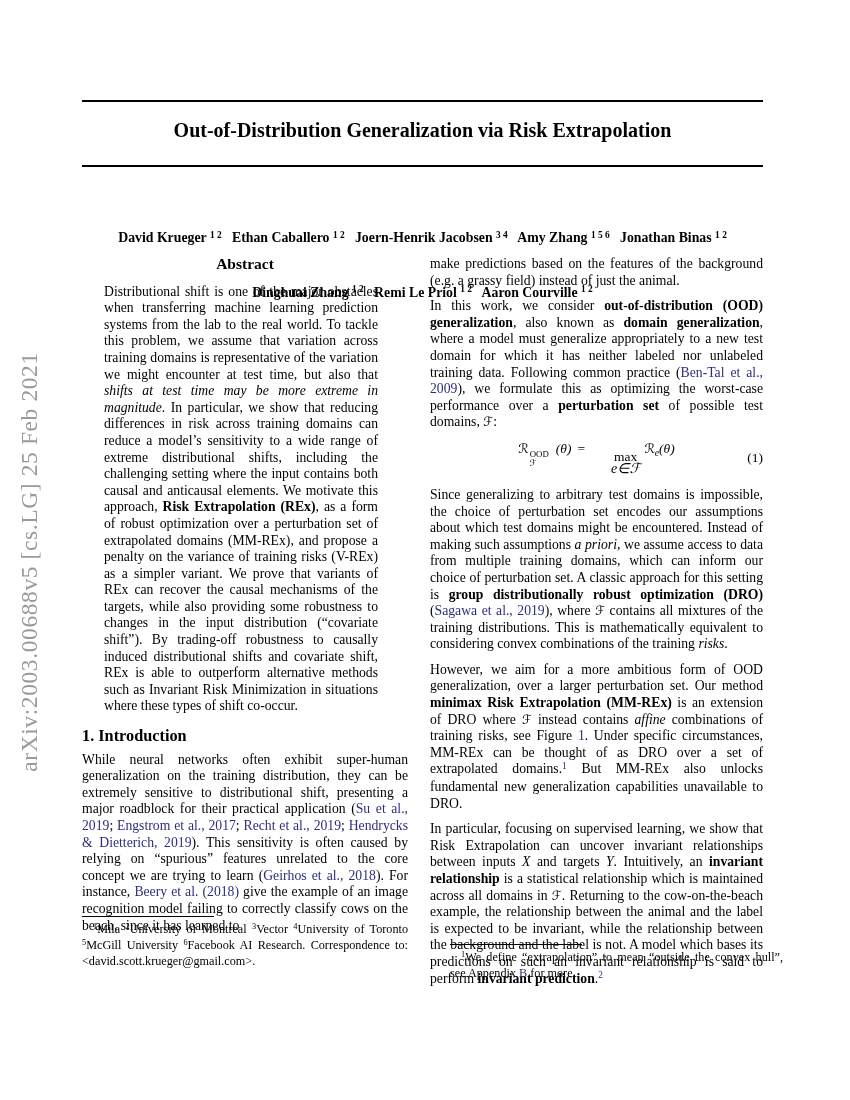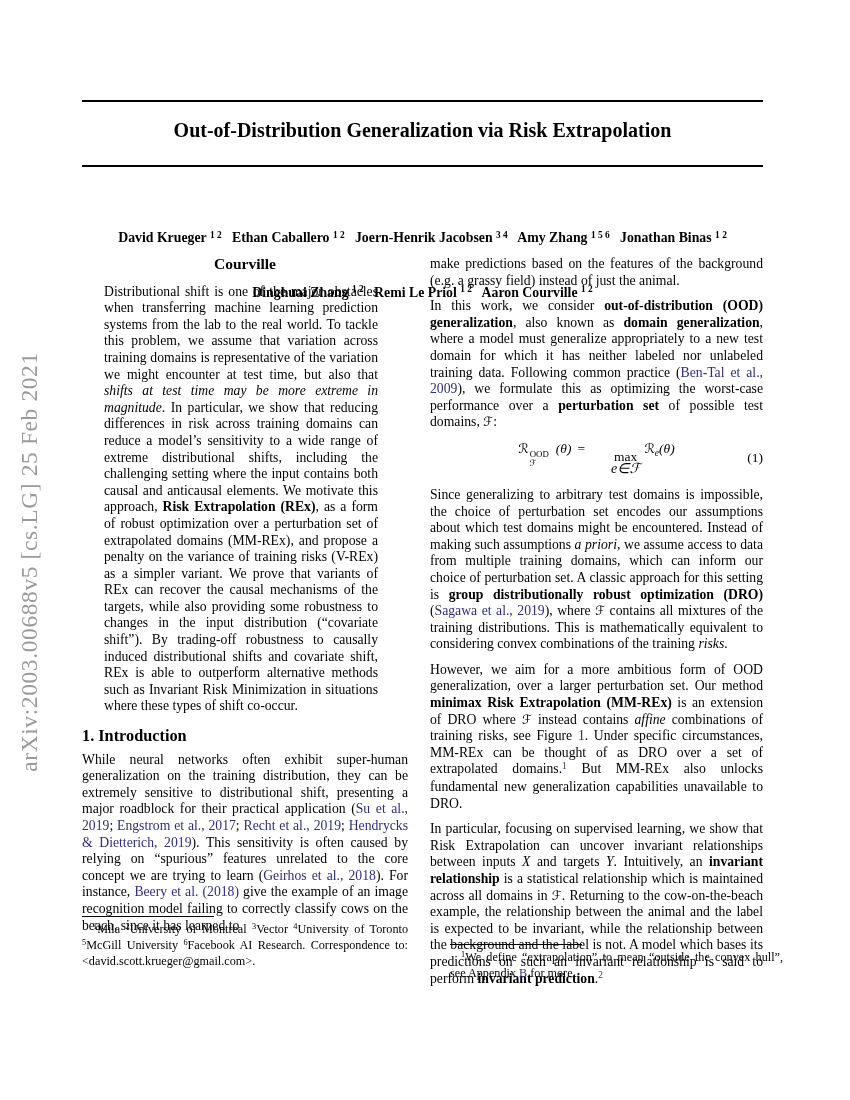--- a/index.html
+++ b/index.html
@@ -79,21 +79,21 @@
   <div class="rule rule1"></div>
   <h1 class="title">Out-of-Distribution Generalization via Risk Extrapolation</h1>
   <div class="rule rule2"></div>
 
   <div class="authors">
     <div class="author-line">David Krueger <span class="run-sup">1 2</span>   Ethan Caballero <span class="run-sup">1 2</span>   Joern-Henrik Jacobsen <span class="run-sup">3 4</span>   Amy Zhang <span class="run-sup">1 5 6</span>   Jonathan Binas <span class="run-sup">1 2</span></div>
     <div class="author-line">Dinghuai Zhang <span class="run-sup">1 2</span>   Remi Le Priol <span class="run-sup">1 2</span>   Aaron Courville <span class="run-sup">1 2</span></div>
   </div>
 
   <div class="col col-left">
-    <div class="abs-head">Courville</div>
+    <div class="abs-head">Abstract</div>
     <div class="abs-body">Distributional shift is one of the major obstacles when transferring machine learning prediction systems from the lab to the real world. To tackle this problem, we assume that variation across training domains is representative of the variation we might encounter at test time, but also that <span class="run-i">shifts at test time may be more extreme in magnitude</span>. In particular, we show that reducing differences in risk across training domains can reduce a model’s sensitivity to a wide range of extreme distributional shifts, including the challenging setting where the input contains both causal and anticausal elements. We motivate this approach, <span class="run-b">Risk Extrapolation (REx)</span>, as a form of robust optimization over a perturbation set of  extrapolated domains (MM-REx), and propose a penalty on the variance of training risks (V-REx) as a simpler variant. We prove that variants of REx can recover the causal mechanisms of the targets, while also providing some robustness to changes in the input distribution (“covariate shift”). By trading-off robustness to causally induced distributional shifts and covariate shift, REx is able to outperform alternative methods such as Invariant Risk Minimization in situations where these types of shift co-occur.</div>
     <div class="intro">
       <div class="sec-head">1. Introduction</div>
       <div class="para">While neural networks often exhibit super-human generalization on the training distribution, they can be extremely sensitive to distributional shift, presenting a major roadblock for their practical application (<span class="run-c">Su et al., 2019</span>; <span class="run-c">Engstrom et al., 2017</span>; <span class="run-c">Recht et al., 2019</span>; <span class="run-c">Hendrycks &amp; Dietterich, 2019</span>). This sensitivity is often caused by relying on “spurious” features unrelated to the core concept we are trying to learn (<span class="run-c">Geirhos et al., 2018</span>). For instance, <span class="run-c">Beery et al. (2018)</span> give the example of an image recognition model failing to correctly classify cows on the beach, since it has learned to</div>
     </div>
   </div>
 
   <div class="col col-right">
     <p class="para">make predictions based on the features of the background (e.g. a grassy field) instead of just the animal.</p>
     <p class="para">In this work, we consider <span class="run-b">out-of-distribution (OOD) generalization</span>, also known as <span class="run-b">domain generalization</span>, where a model must generalize appropriately to a new test domain for which it has neither labeled nor unlabeled training data. Following common practice (<span class="run-c">Ben-Tal et al., 2009</span>), we formulate this as optimizing the worst-case performance over a <span class="run-b">perturbation set</span> of possible test domains, <span class="run-scr">ℱ</span>:</p>

